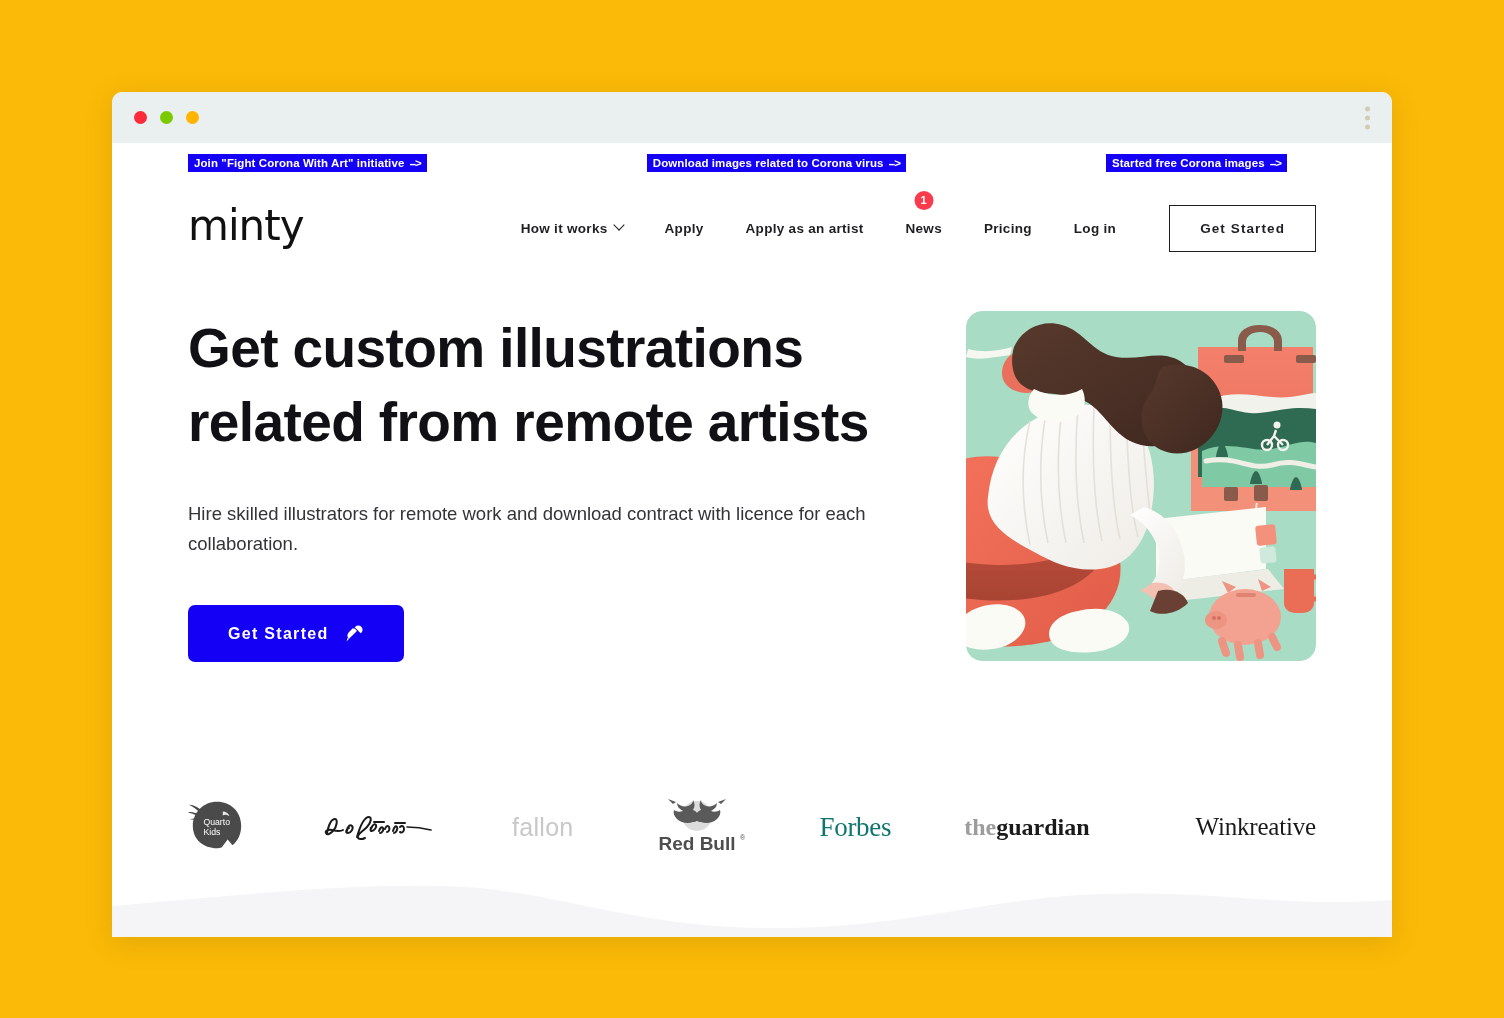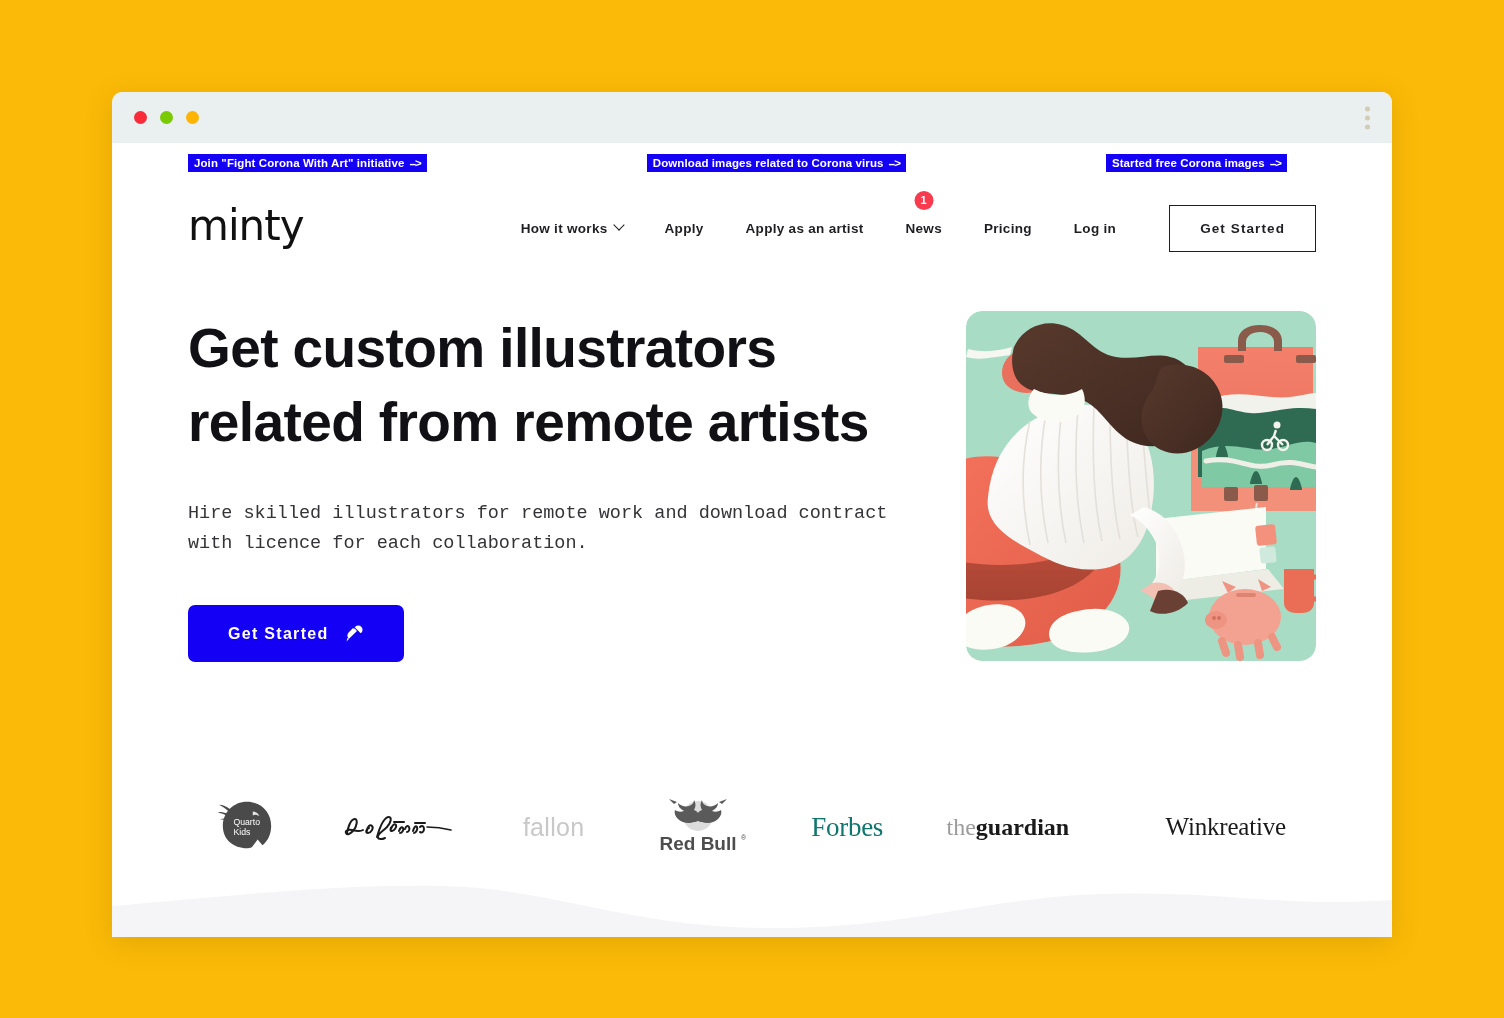--- a/index.html
+++ b/index.html
@@ -183,21 +183,21 @@
     color: #111115;
     letter-spacing: -.6px;
     font-family: "Liberation Sans", sans-serif;
   }
   .sub {
     margin-top: 40px;
     font-size: 18.5px;
     line-height: 30px;
     color: #343438;
     max-width: 740px;
-    font-family: Liberation Mono, monospace;
+    font-family: Liberation Sans, sans-serif;
   }
   .hero-cta {
     margin-top: 46px;
     display: inline-flex;
     align-items: center;
     gap: 16px;
     background: #1400F5;
     color: #ffffff;
     border: none;
     border-radius: 7px;
@@ -221,42 +221,42 @@
     position: relative;
     top: 0;
   }
   .hero-art svg { display: block; width: 350px; height: 350px; }
 
   
   .brands {
     display: flex;
     align-items: center;
     justify-content: space-between;
-    padding: 0 106px;
+    padding: 0 76px;
     margin-top: 122px;
     height: 86px;
   }
   .brand { display: flex; align-items: center; justify-content: center; cursor: pointer; }
 
   .brand-quarto { width: 58px; height: 58px; }
   .brand-leo { width: 120px; height: 40px; }
   .brand-fallon {
     font-size: 25px; color: #C8C8C8; letter-spacing: .3px;
     font-family: "Liberation Sans", sans-serif;
   }
   .brand-redbull { width: 100px; height: 58px; }
   .brand-forbes {
     font-size: 27px; font-weight: normal; color: #0f766e;
     font-family: "Liberation Serif", serif; letter-spacing: -.3px;
   }
   .brand-guardian {
     font-size: 24px; color: #1A1A1A;
     font-family: "Liberation Serif", serif; font-weight: bold;
   }
-  .brand-guardian .the { color: #9C9C9C; font-weight: normal; }
+  .brand-guardian .the { color: #9C9C9C; font-weight: bold; }
   .brand-wink {
     font-size: 25px; color: #1A1A1A;
     font-family: "Liberation Serif", serif; letter-spacing: -.2px; margin-left: 33px;
   }
 
   
   .wave { position: absolute; left: 0; bottom: 0; width: 1280px; height: 70px; }
   .wave svg { display: block; width: 1280px; height: 70px; }
 </style>
 </head>
@@ -320,21 +320,21 @@
           <span>Log in</span>
         </div>
 
         <button class="nav-cta">Get Started</button>
       </div>
     </div>
 
     <div class="hero">
       <div class="hero-copy">
         <h1 class="headline">
-          <span>Get custom illustrators</span><br>
+          <span>Get custom illustrations</span><br>
           <span>related from remote artists</span>
         </h1>
         <p class="sub">Hire skilled illustrators for remote work and download contract with licence for each collaboration.</p>
         <button class="hero-cta">
           <span>Get Started</span>
           <svg class="plug-icon" viewBox="0 0 24 24" aria-hidden="true">
             <path d="M5.2 18.6 2 22l1.1-4.2 2.1.8z" fill="#ffffff"></path>
             <path d="M9.8 5.4 4.6 10.6a5.4 5.4 0 0 0 0 7.6l.5.5 10-10-.5-.5a5.4 5.4 0 0 0-4.8-2.8z" fill="#ffffff"></path>
             <path d="M20.6 3.4a5.4 5.4 0 0 0-7.6 0l-.8.8 7.6 7.6.8-.8a5.4 5.4 0 0 0 0-7.6z" fill="#ffffff"></path>
           </svg>

